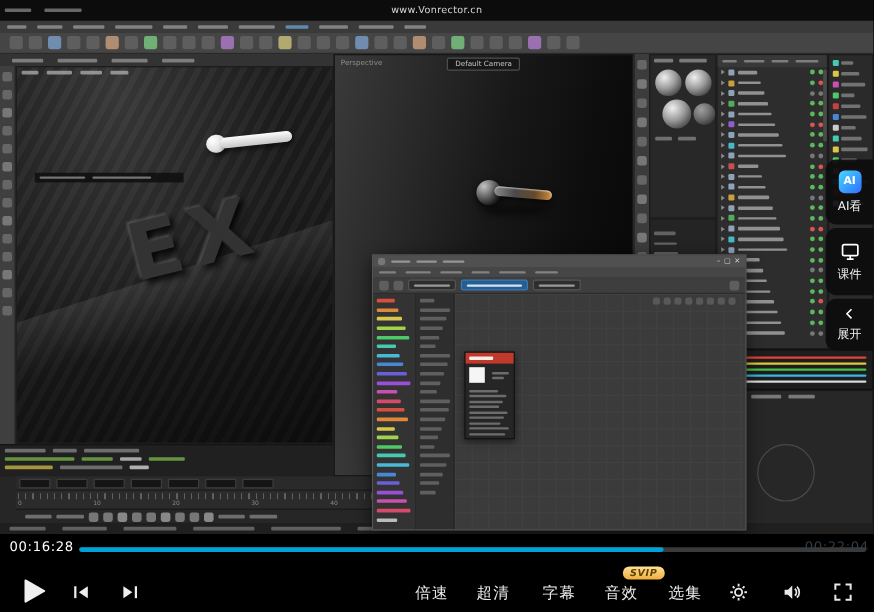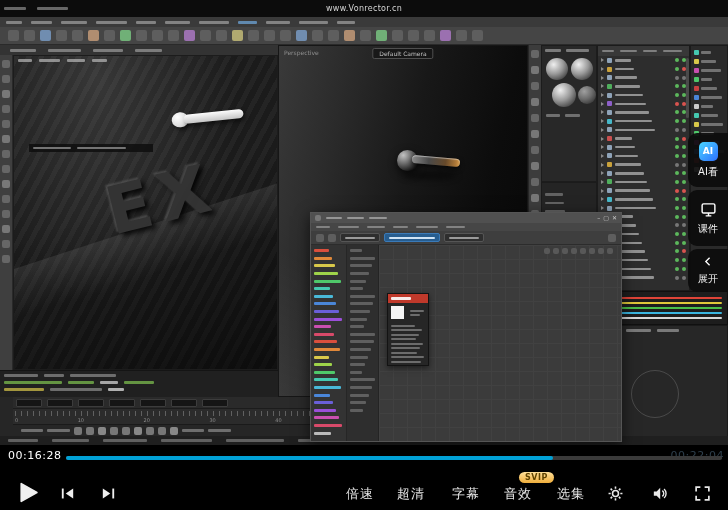--- a/index.html
+++ b/index.html
@@ -18,21 +18,21 @@
 
   #video{top:17px;left:0;width:728px;height:428px;background:#262626;overflow:hidden;cursor:pointer}
 
   #controlbar{top:445px;left:0;width:728px;height:65px;background:#000;z-index:25}
   #cur-time{position:absolute;left:8px;top:4px;font-size:11px;color:#fff;letter-spacing:.5px}
   #duration{position:absolute;right:4px;top:4px;font-size:11px;color:#2e3f4c;letter-spacing:.5px}
   #track{position:absolute;left:66px;top:11px;width:656px;height:3.5px;background:#3a3a3a;border-radius:2px;cursor:pointer}
   #fill{height:100%;border-radius:2px;background:#00a1d6;width:0}
   .cbtn{position:absolute;top:40px;width:30px;font-size:13px;color:#e9e9e9;letter-spacing:1px;cursor:pointer;text-align:center;white-space:nowrap}
   .ibtn{position:absolute;cursor:pointer;line-height:0}
-  #svip{position:absolute;left:519px;top:27px;font-size:8px;font-weight:bold;color:#5f4300;
+  #svip{position:absolute;left:519px;top:27px;font-size:8px;font-weight:bold;font-style:italic;color:#5f4300;
         background:linear-gradient(180deg,#ffe099,#efae3c);padding:1px 6px;border-radius:7px;letter-spacing:.5px}
 
   
   .sbtn{position:absolute;right:0;width:40px;background:rgba(12,12,12,.93);border-radius:9px 0 0 9px;z-index:30;
         display:flex;flex-direction:column;align-items:center;justify-content:center;gap:4px;color:#f2f2f2;font-size:10px;cursor:pointer}
   #ai-ic{width:19px;height:19px;border-radius:5px;background:linear-gradient(135deg,#49d6ff,#2e6fff);
          display:flex;align-items:center;justify-content:center;font-size:9px;font-weight:bold;color:#fff}
 
   
   #c4d-menubar{left:0;top:0;width:728px;height:10px;background:#3a3a3a;display:flex;align-items:center;padding-left:6px;gap:9px}

